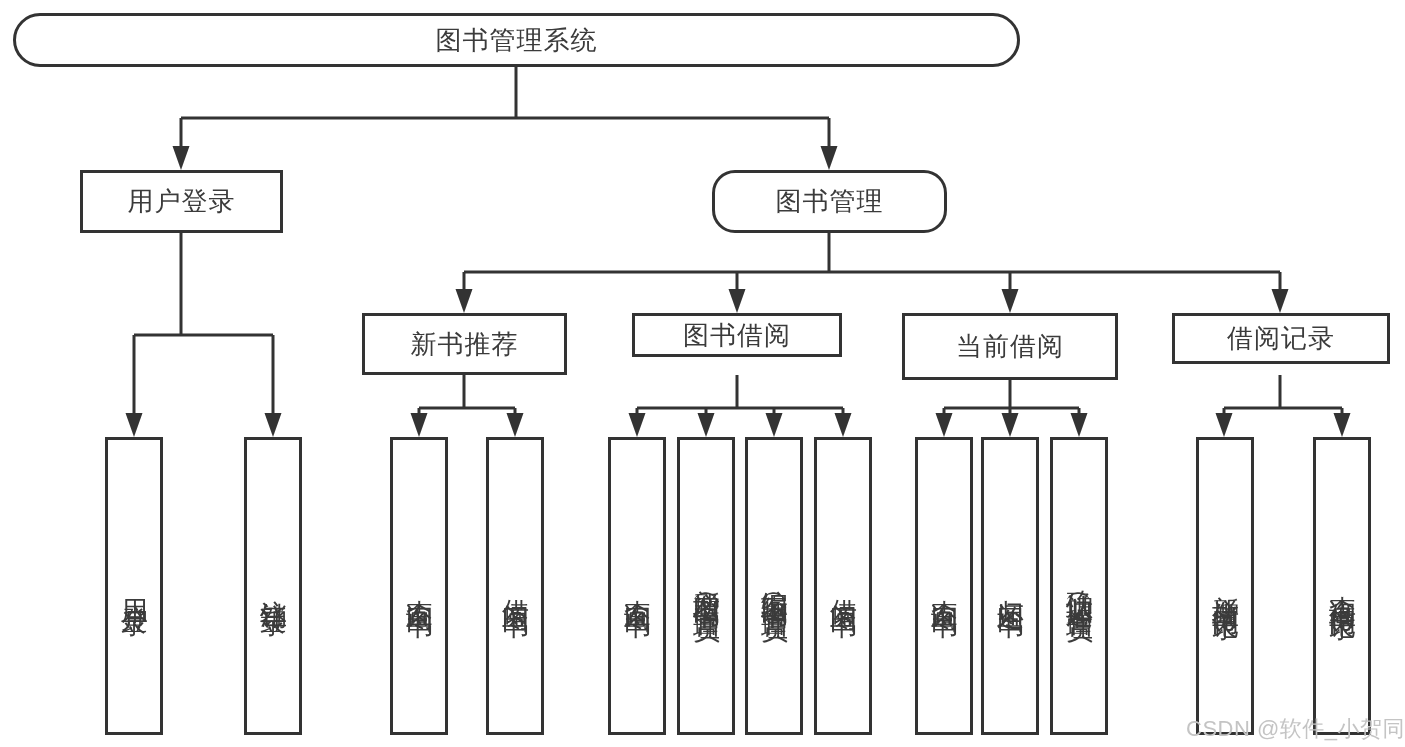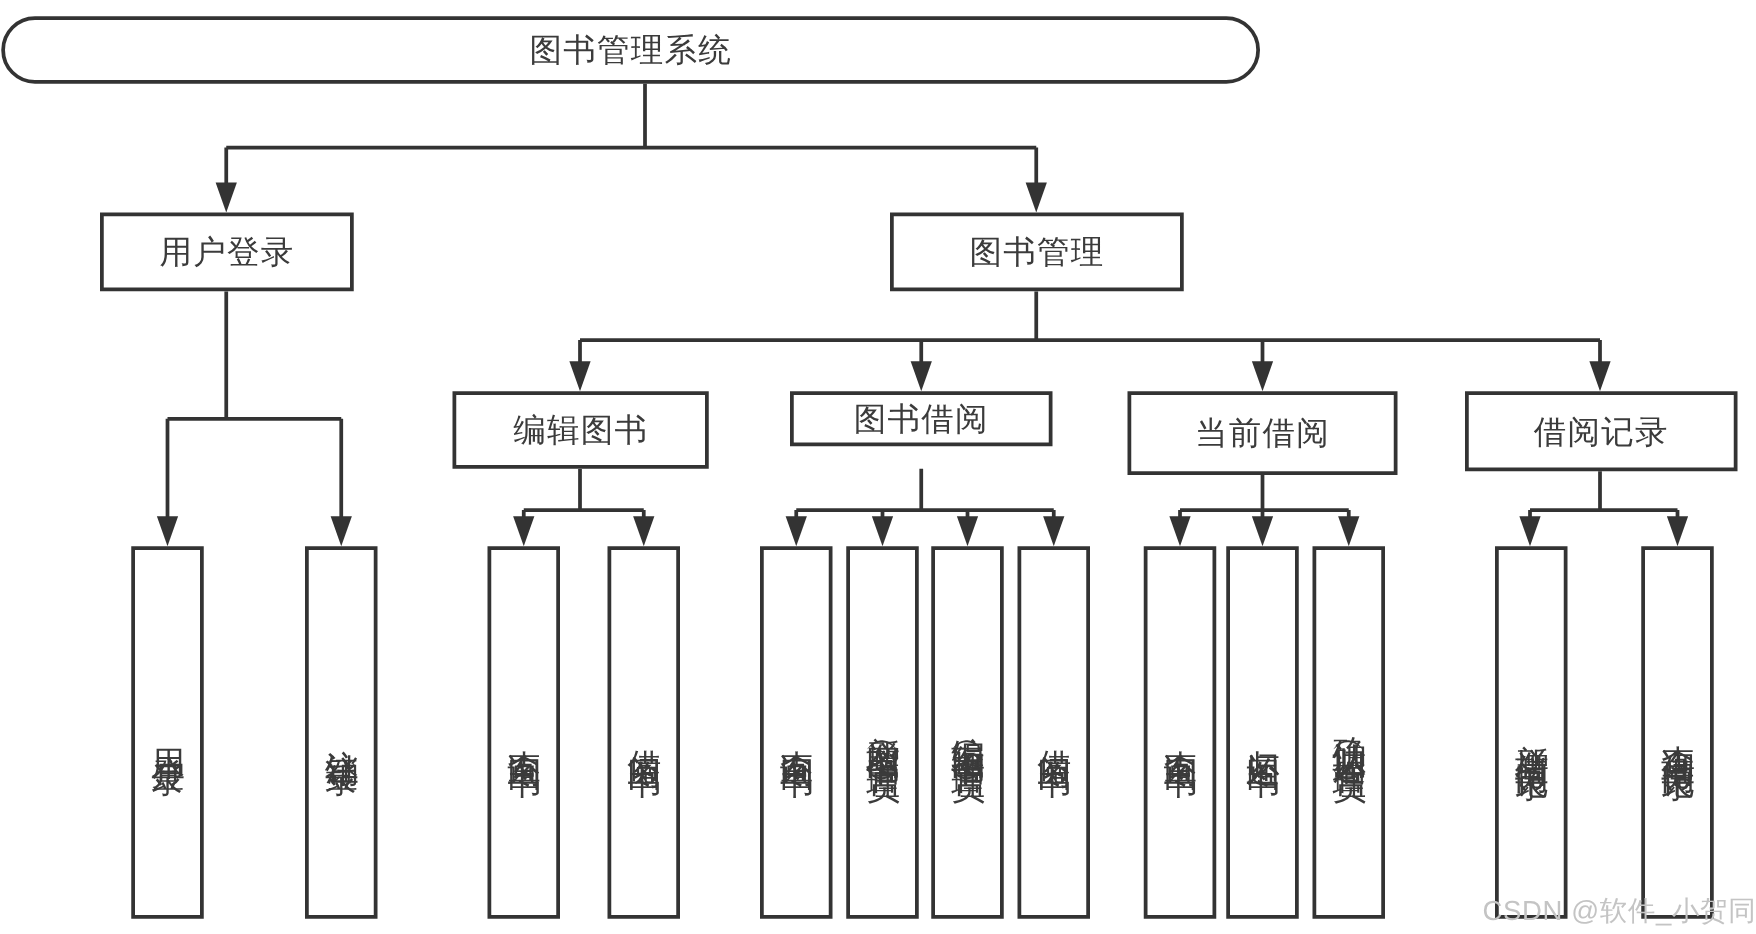--- a/index.html
+++ b/index.html
@@ -53,27 +53,27 @@
   }
   .vtext {
     writing-mode: vertical-rl;
     text-orientation: mixed;
     font-size: 27px;
     letter-spacing: 4px;
     line-height: 1;
     white-space: nowrap;
   }
   
-  #root-box   { left: 1px;   top: 13px;  width: 1007px; height: 54px; border-radius: 27px; }
+  #root-box   { left: 13px;   top: 13px;  width: 1007px; height: 54px; border-radius: 27px; }
   #l2-user    { left: 80px;   top: 170px; width: 203px;  height: 63px; }
-  #l2-book    { left: 712px;  top: 170px; width: 235px;  height: 63px; }
+  #l2-book    { left: 712px;  top: 170px; width: 235px;  height: 63px; border-radius: 23px; }
   #l3-newbook { left: 362px;  top: 313px; width: 205px;  height: 62px; }
   #l3-borrow  { left: 632px;  top: 313px; width: 210px;  height: 44px; }
   #l3-current { left: 902px;  top: 313px; width: 216px;  height: 67px; }
-  #l3-record  { left: 1172px; top: 313px; width: 218px;  height: 64px; }
+  #l3-record  { left: 1172px; top: 313px; width: 218px;  height: 51px; }
   #leaf-0  { left: 105px;  }
   #leaf-1  { left: 244px;  }
   #leaf-2  { left: 390px;  }
   #leaf-3  { left: 486px;  }
   #leaf-4  { left: 608px;  }
   #leaf-5  { left: 677px;  }
   #leaf-6  { left: 745px;  }
   #leaf-7  { left: 814px;  }
   #leaf-8  { left: 915px;  }
   #leaf-9  { left: 981px;  }
@@ -159,21 +159,21 @@
   </div>
 
   <div class="box h" id="l2-user">
     <span>用户登录</span>
   </div>
   <div class="box h" id="l2-book">
     <span>图书管理</span>
   </div>
 
   <div class="box h" id="l3-newbook">
-    <span>编辑图书</span>
+    <span>新书推荐</span>
   </div>
   <div class="box h" id="l3-borrow">
     <span>图书借阅</span>
   </div>
   <div class="box h" id="l3-current">
     <span>当前借阅</span>
   </div>
   <div class="box h" id="l3-record">
     <span>借阅记录</span>
   </div>

